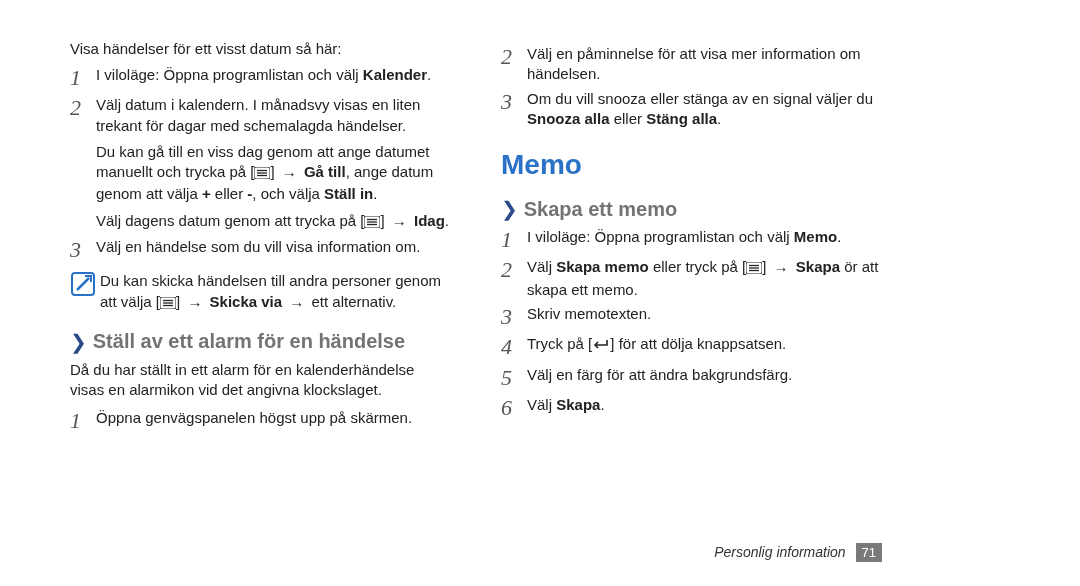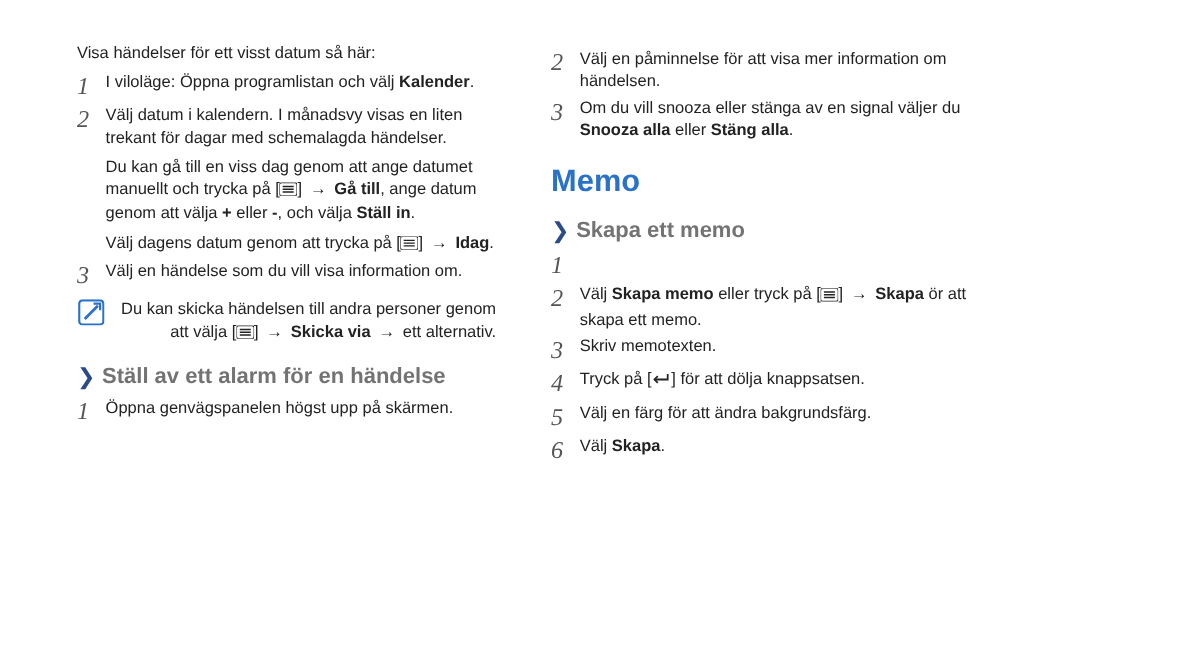--- a/index.html
+++ b/index.html
@@ -5,21 +5,21 @@
   * { box-sizing: border-box; margin: 0; padding: 0; }
   html, body { width: 1080px; height: 586px; background: #fff; font-family: "Segoe UI", Arial, sans-serif; color: #222; }
   .page { width: 932px; height: 586px; position: relative; padding: 40px 50px 12px 70px; }
   .cols { display: flex; gap: 50px; }
   .col { width: 460px; }
   .intro { font-size: 15px; margin-bottom: 8px; }
   .step { display: flex; margin: 4px 0; }
   .num { font-family: Georgia, "Times New Roman", serif; font-style: italic; font-size: 22px; color: #555; width: 26px; flex: none; line-height: 1.2; }
   .step-body { font-size: 15px; line-height: 1.35; }
   .step-body .indent { margin-top: 6px; }
-  .note { display: flex; margin: 8px 0 14px 0; text-align: right; }
+  .note { display: flex; margin: 8px 0 14px 0; }
   .note-icon { width: 26px; height: 26px; flex: none; margin-right: 4px; display: flex; align-items: center; justify-content: center; }
   .note-icon svg { width: 24px; height: 24px; }
   .note-body { font-size: 15px; line-height: 1.35; }
   .subhead { display: flex; align-items: center; margin: 16px 0 6px 0; }
   .chev { font-size: 20px; color: #2a4a8a; margin-right: 6px; }
   .subhead h3 { font-size: 20px; font-weight: 700; color: #737373; }
   .subintro { font-size: 15px; line-height: 1.35; margin-bottom: 8px; }
   h2.section { font-size: 28px; font-weight: 700; color: #2a72c7; margin: 20px 0 6px 0; }
   .menu-icon { display: inline-block; vertical-align: -2px; }
   .menu-icon svg { width: 16px; height: 12px; display: inline; }
@@ -88,20 +88,21 @@
                 <line x1="3" y1="6" x2="13" y2="6" stroke="#222" stroke-width="1.3"></line>
                 <line x1="3" y1="8.5" x2="13" y2="8.5" stroke="#222" stroke-width="1.3"></line>
               </svg></span><span>] </span><span class="arrow">→</span> <b>Skicka via</b><span> </span><span class="arrow">→</span><span> ett alternativ.</span>
         </div>
       </div>
 
       <div class="subhead">
         <span class="chev">❯</span>
         <h3>Ställ av ett alarm för en händelse</h3>
       </div>
+      <p class="subintro">Då du har ställt in ett alarm för en kalenderhändelse visas en alarmikon vid det angivna klockslaget.</p>
 
       <div class="step">
         <div class="num">1</div>
         <div class="step-body">Öppna genvägspanelen högst upp på skärmen.</div>
       </div>
     </div>
 
     <div class="col">
       <div class="step">
         <div class="num">2</div>
@@ -117,20 +118,23 @@
 
       <h2 class="section">Memo</h2>
 
       <div class="subhead">
         <span class="chev">❯</span>
         <h3>Skapa ett memo</h3>
       </div>
 
       <div class="step">
         <div class="num">1</div>
+        <div class="step-body">
+          <span>I viloläge: Öppna programlistan och välj </span><b>Memo</b><span>.</span>
+        </div>
       </div>
 
       <div class="step">
         <div class="num">2</div>
         <div class="step-body">
           <span>Välj </span><b>Skapa memo</b><span> eller tryck på [</span><span class="menu-icon"><svg viewBox="0 0 16 12">
                 <rect x="0" y="0" width="16" height="12" rx="2" fill="none" stroke="#222" stroke-width="1"></rect>
                 <line x1="3" y1="3.5" x2="13" y2="3.5" stroke="#222" stroke-width="1.3"></line>
                 <line x1="3" y1="6" x2="13" y2="6" stroke="#222" stroke-width="1.3"></line>
                 <line x1="3" y1="8.5" x2="13" y2="8.5" stroke="#222" stroke-width="1.3"></line>
@@ -160,13 +164,17 @@
 
       <div class="step">
         <div class="num">6</div>
         <div class="step-body">
           <span>Välj </span><b>Skapa</b><span>.</span>
         </div>
       </div>
     </div>
   </div>
 
+  <div class="footer">
+    <span>Personlig information</span>
+    <span class="pg">71</span>
+  </div>
 </div>
 
 </body></html>

